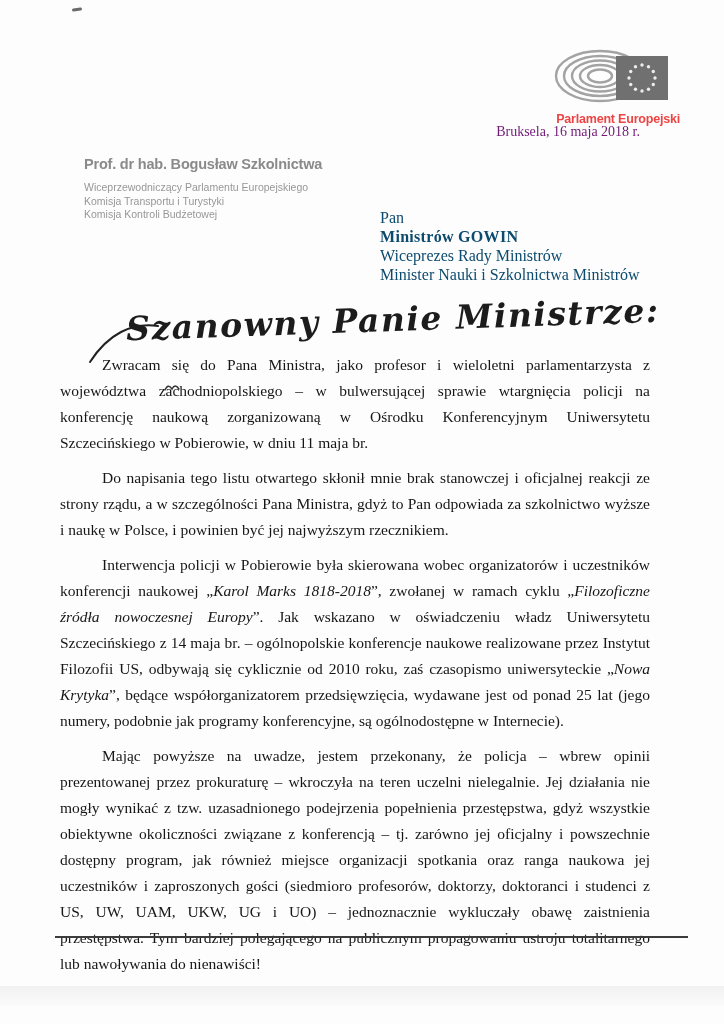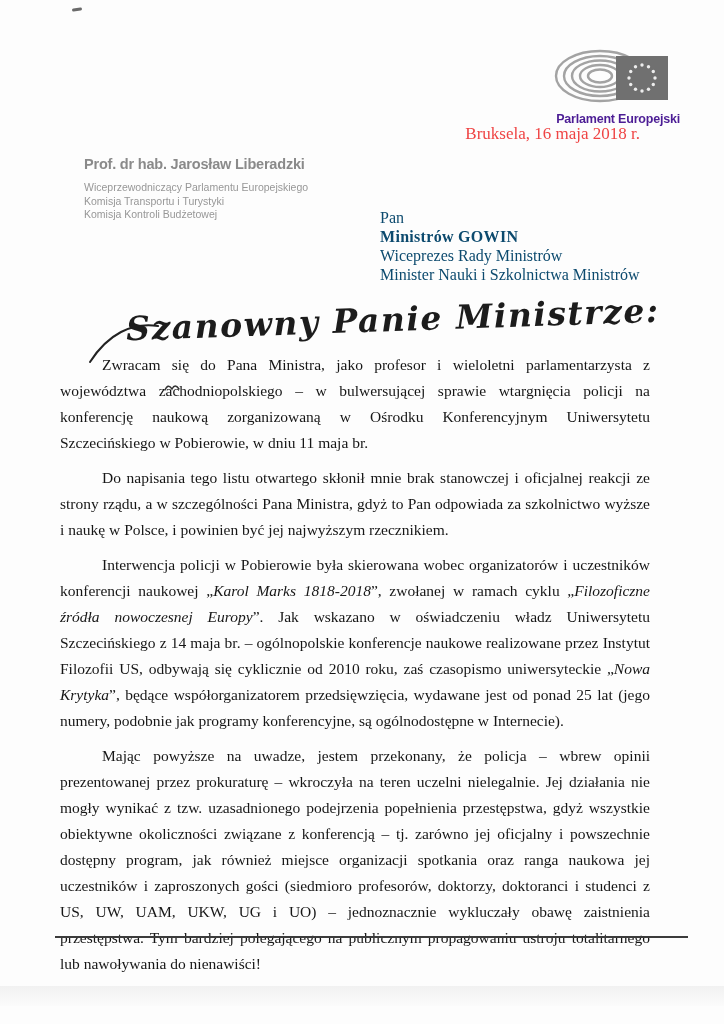--- a/index.html
+++ b/index.html
@@ -10,22 +10,22 @@
   }
   
   .scan-band{position:absolute;left:0;top:986px;width:724px;height:20px;
     background:linear-gradient(#f1f1f1,#fbfbfb);pointer-events:none;}
   .speck{position:absolute;left:72px;top:8px;width:10px;height:3px;
     background:#6a6a6a;transform:rotate(-8deg);border-radius:2px;}
 
   
   .logo-block{position:absolute;top:44px;right:44px;width:132px;text-align:right;}
   .logo-label{margin-top:2px;font-family:"Liberation Sans",sans-serif;
-    font-weight:bold;font-size:12.5px;letter-spacing:-0.2px;color:#4c1d95;}
-  .date{position:absolute;top:124px;right:84px;font-size:17px;color:#ef4444;text-align:center;}
+    font-weight:bold;font-size:12.5px;letter-spacing:-0.2px;color:#ef4444;}
+  .date{position:absolute;top:124px;right:84px;font-size:14px;color:#701a75;text-align:center;}
 
   
   .sender{position:absolute;left:84px;top:156px;font-family:"Liberation Sans",sans-serif;color:#8a8a8a;}
   .sender-name{font-weight:bold;font-size:14.5px;letter-spacing:-0.2px;}
   .sender-titles{margin-top:9px;font-size:10.5px;line-height:13.5px;color:#979797;}
 
   
   .recipient{position:absolute;left:380px;top:208px;font-size:16px;line-height:19px;color:#0c4a6e;}
   .recipient-name{font-weight:bold;letter-spacing:0.3px;}
 
@@ -83,21 +83,21 @@
         <circle cx="96.5" cy="45.3" r="1.7"></circle>
           <circle cx="101.3" cy="40.5" r="1.7"></circle>
       </g>
     </svg>
     <div class="logo-label">Parlament Europejski</div>
   </div>
 
   <div class="date">Bruksela, 16 maja 2018 r.</div>
 
   <div class="sender">
-    <div class="sender-name">Prof. dr hab. Jarosław Liberadzki</div>
+    <div class="sender-name">Prof. dr hab. Bogusław Szkolnictwa</div>
     <div class="sender-titles">
         <div>Wiceprzewodniczący Parlamentu Europejskiego</div>
         <div>Komisja Transportu i Turystyki</div>
         <div>Komisja Kontroli Budżetowej</div>
       </div>
   </div>
 
   <div class="recipient">
     <div>Pan</div>
     <div class="recipient-name">Ministrów GOWIN</div>

